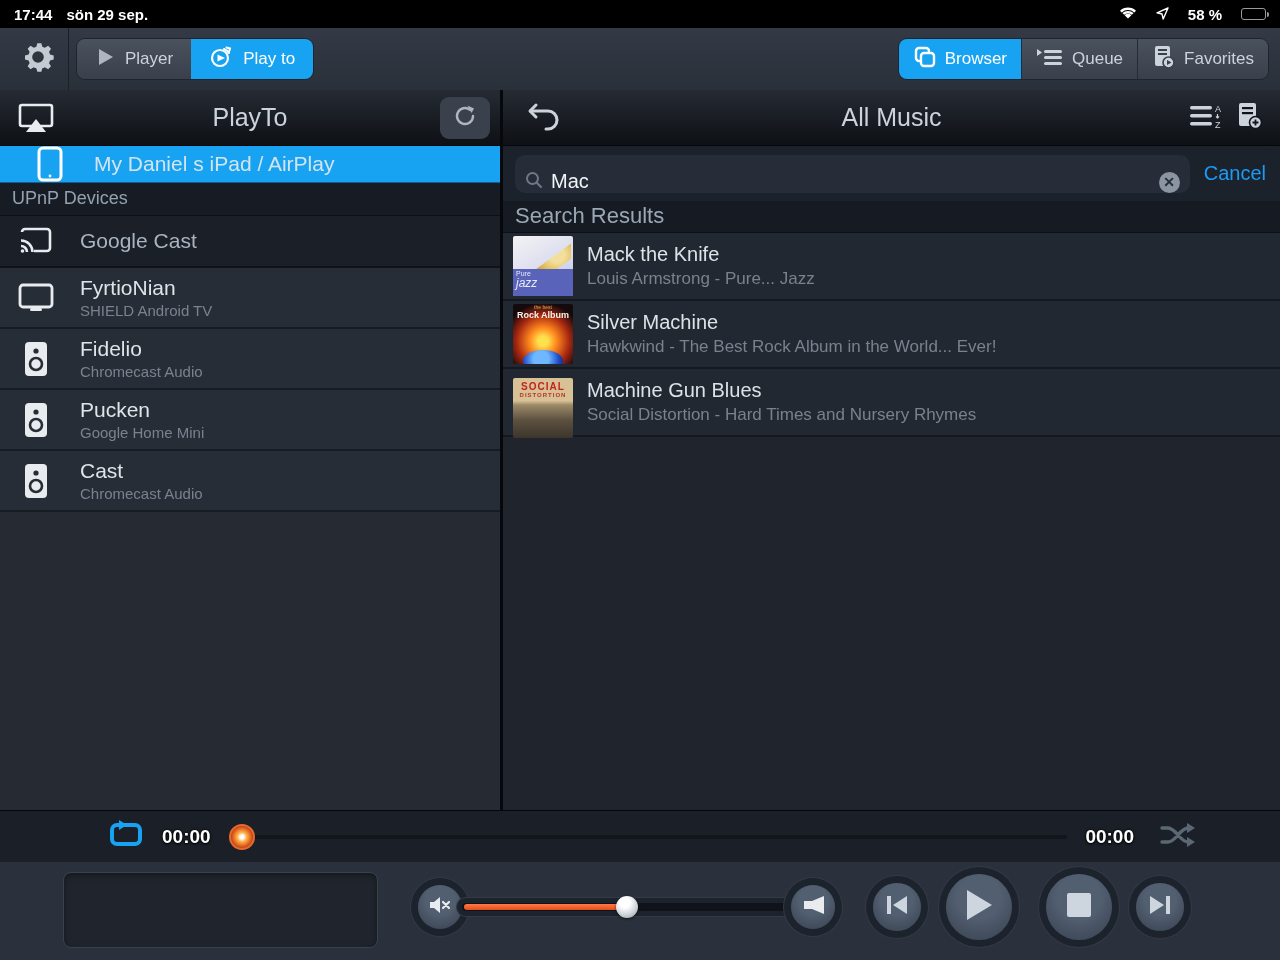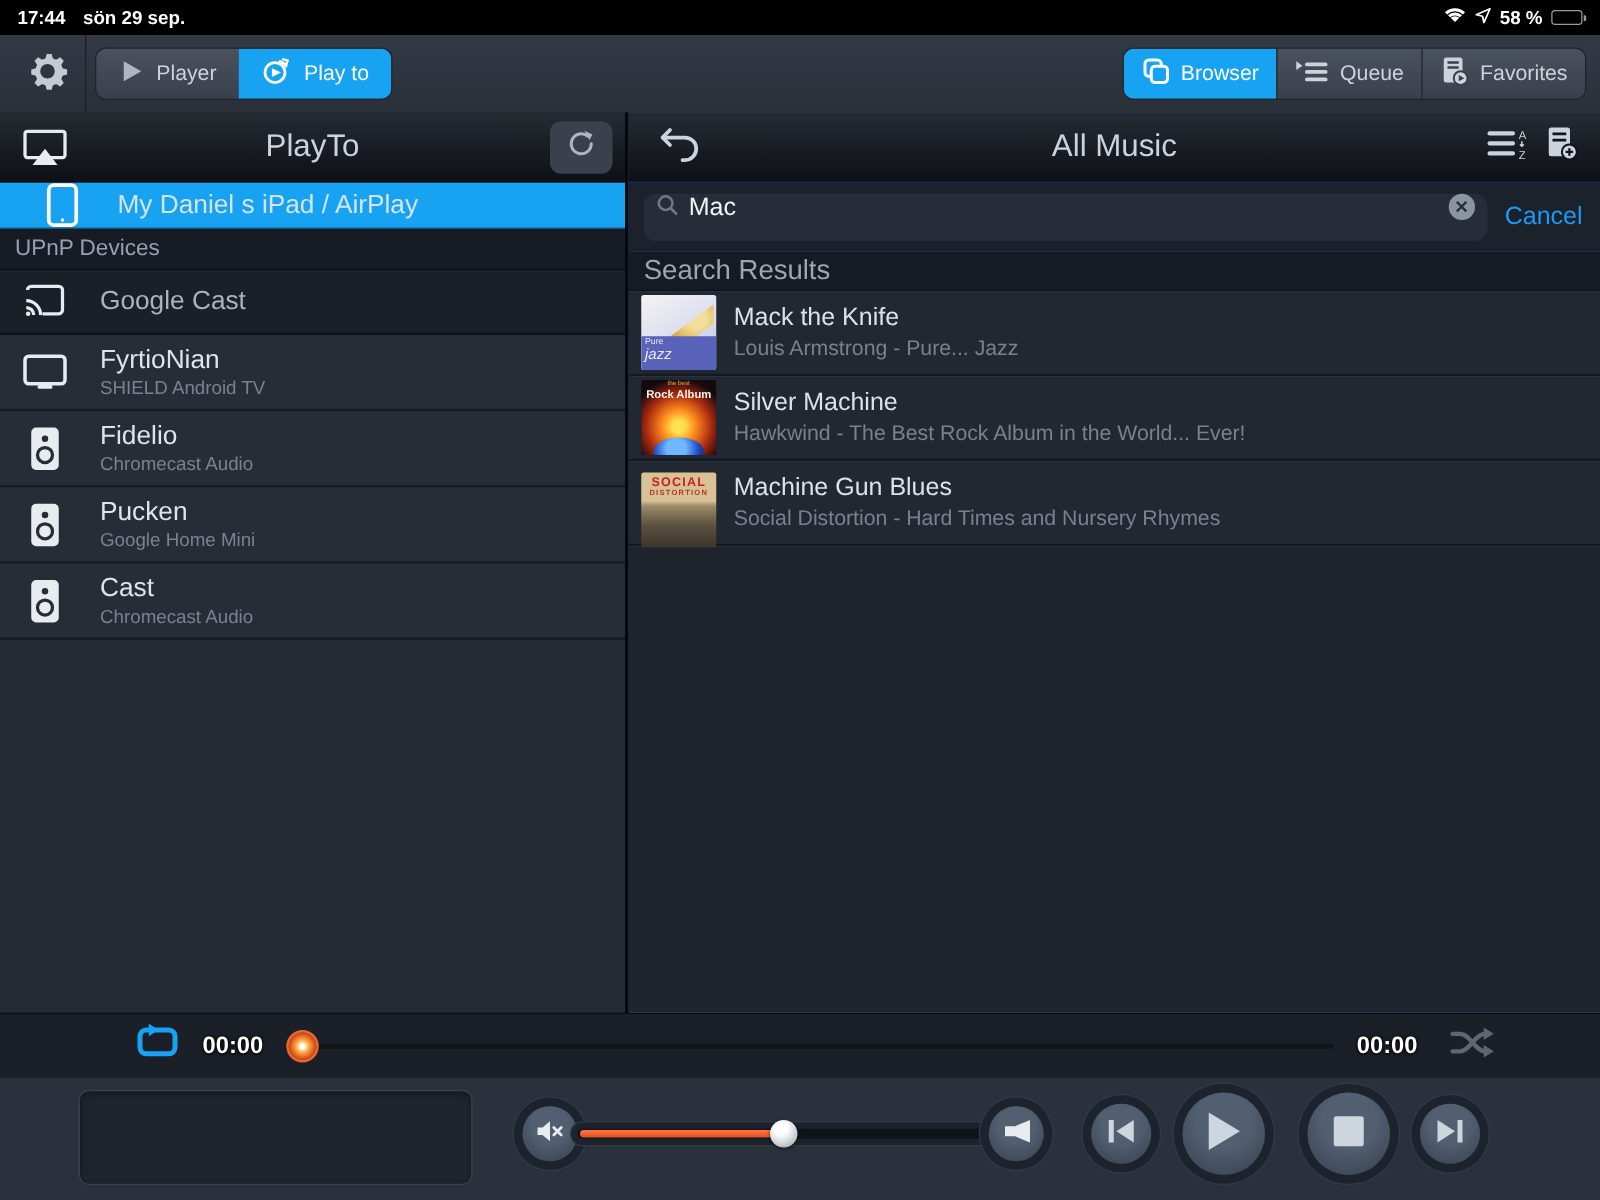--- a/index.html
+++ b/index.html
@@ -4,21 +4,21 @@
 <style>
   * { margin:0; padding:0; box-sizing:border-box; }
   html,body { width:1280px; height:960px; background:#000; overflow:hidden;
     font-family:"Liberation Sans", sans-serif; -webkit-font-smoothing:antialiased; }
 
   
   .status-bar { height:28px; background:#000; color:#fff; display:flex;
     justify-content:space-between; align-items:center; padding:0 14px;
     font-size:15px; font-weight:700; }
   .status-left { display:flex; gap:14px; }
-  .status-right { display:flex; align-items:center; gap:7px; }
+  .status-right { display:flex; align-items:center; gap:19px; }
   .batt { width:25px; height:12px; border:1px solid #9a9a9a; border-radius:3px;
     position:relative; padding:1px; }
   .batt-fill { height:100%; width:58%; background:#fff; border-radius:1px; }
   .batt-tip { position:absolute; right:-4px; top:3px; width:2px; height:5px;
     background:#9a9a9a; border-radius:0 2px 2px 0; }
 
   
   .toolbar { height:62px; background:linear-gradient(#333a45,#2a303a);
     display:flex; align-items:center; padding:0 12px; position:relative; }
   .gear-btn { width:52px; display:flex; justify-content:center; align-items:center; }
@@ -30,21 +30,21 @@
   .seg-btn.active { background:#18a2f2; color:#fff; }
   .tb-right { margin-left:auto; display:flex; border-radius:8px; overflow:hidden;
     box-shadow:0 0 0 1px #20242c; }
   .tb-right .seg-btn { padding:0 14px; gap:8px; }
   .tb-right .seg-btn + .seg-btn { border-left:1px solid #262c35; }
 
   
   .main { display:flex; height:720px; }
   .v-divider { width:3px; background:#06080c; }
   .panel-left { width:500px; background:#262b33; display:flex; flex-direction:column; }
-  .panel-right { flex:1; background:#3b82f6; display:flex; flex-direction:column; }
+  .panel-right { flex:1; background:#a21caf; display:flex; flex-direction:column; }
 
   .panel-header { height:56px; flex:0 0 56px; background:linear-gradient(#262b33,#0d1015);
     display:flex; align-items:center; position:relative; border-bottom:1px solid #05070a; }
   .panel-title { position:absolute; left:0; right:0; text-align:center;
     font-size:25px; color:#cdd3da; pointer-events:none; }
   .hdr-btn { z-index:2; width:44px; height:44px; display:flex; align-items:center;
     justify-content:center; }
   .refresh-btn { margin-left:auto; margin-right:10px; background:#3a414c;
     border-radius:9px; width:50px; height:42px; }
 
@@ -61,21 +61,21 @@
   .dev-sub { font-size:15px; color:#79828e; margin-top:2px; }
   .cast-hdr { background:#1a1f28; display:flex; align-items:center; gap:22px;
     padding:10px 0 10px 14px; border-bottom:2px solid #10141a; min-height:52px; }
   .cast-hdr .dev-name { color:#a9b4c0; }
   .left-fill { flex:1; background:#262b33; }
 
   
   .search-area { height:55px; flex:0 0 55px; background:#1c222b; display:flex;
     align-items:center; padding:0 14px 0 12px; gap:14px; }
   .search-field { flex:1; height:38px; background:#262d38; border-radius:10px;
-    display:flex; align-items:flex-start; padding:0 10px; gap:8px; }
+    display:flex; align-items:flex-end; padding:0 10px; gap:8px; }
   .search-text { flex:1; font-size:20px; color:#f2f4f6; background:transparent;
     border:none; outline:none; font-family:inherit; }
   .clear-btn { width:21px; height:21px; border-radius:50%; background:#8b94a1;
     color:#262d38; font-size:14px; font-weight:700; display:flex; align-items:center;
     justify-content:center; line-height:1; }
   .cancel-btn { color:#1a9bf5; font-size:20px; }
   .results-hdr { background:#161b23; color:#9aa7b5; font-size:22px;
     padding:2px 0 3px 12px; border-bottom:1px solid #0c0f14; }
   .res-row { background:#222831; display:flex; align-items:center; gap:14px;
     padding:4px 10px 4px 10px; border-bottom:2px solid #14181f; height:68px; }

